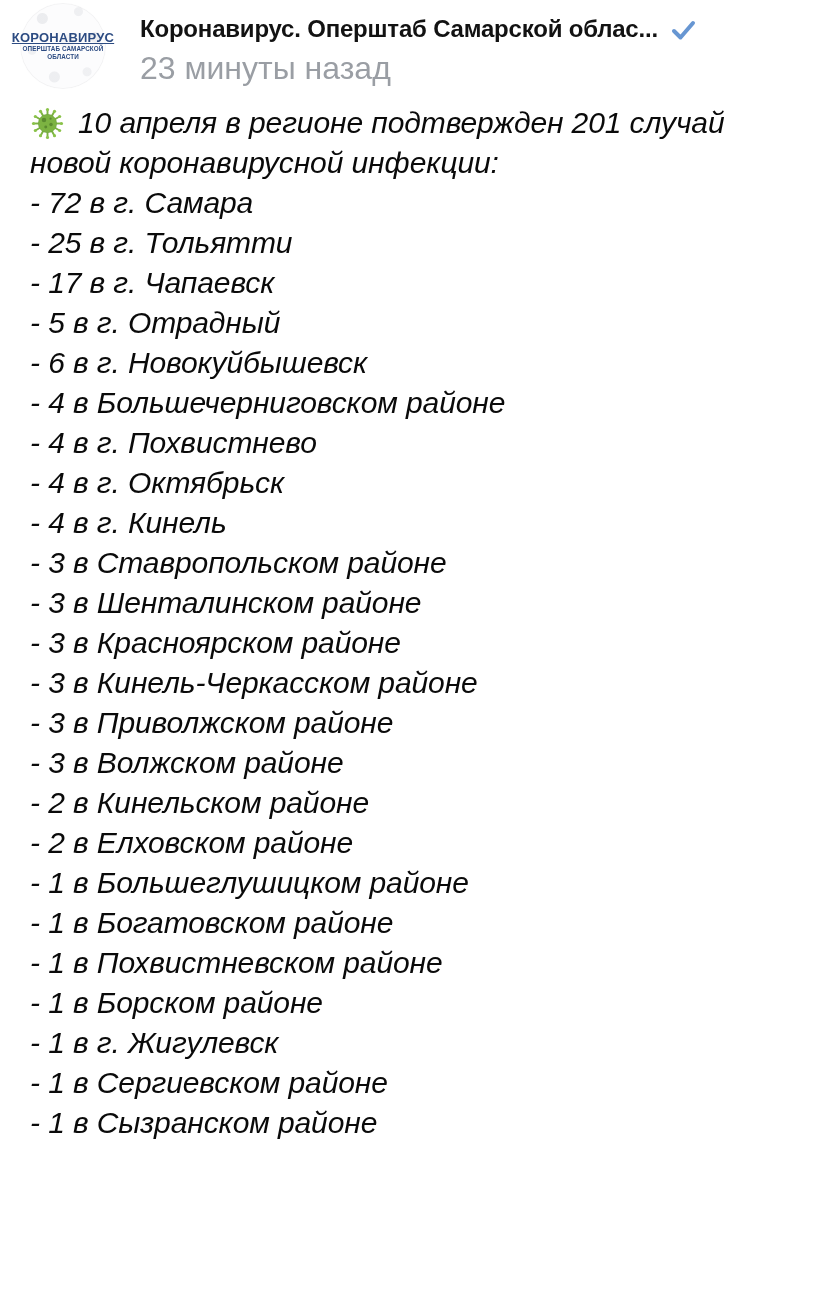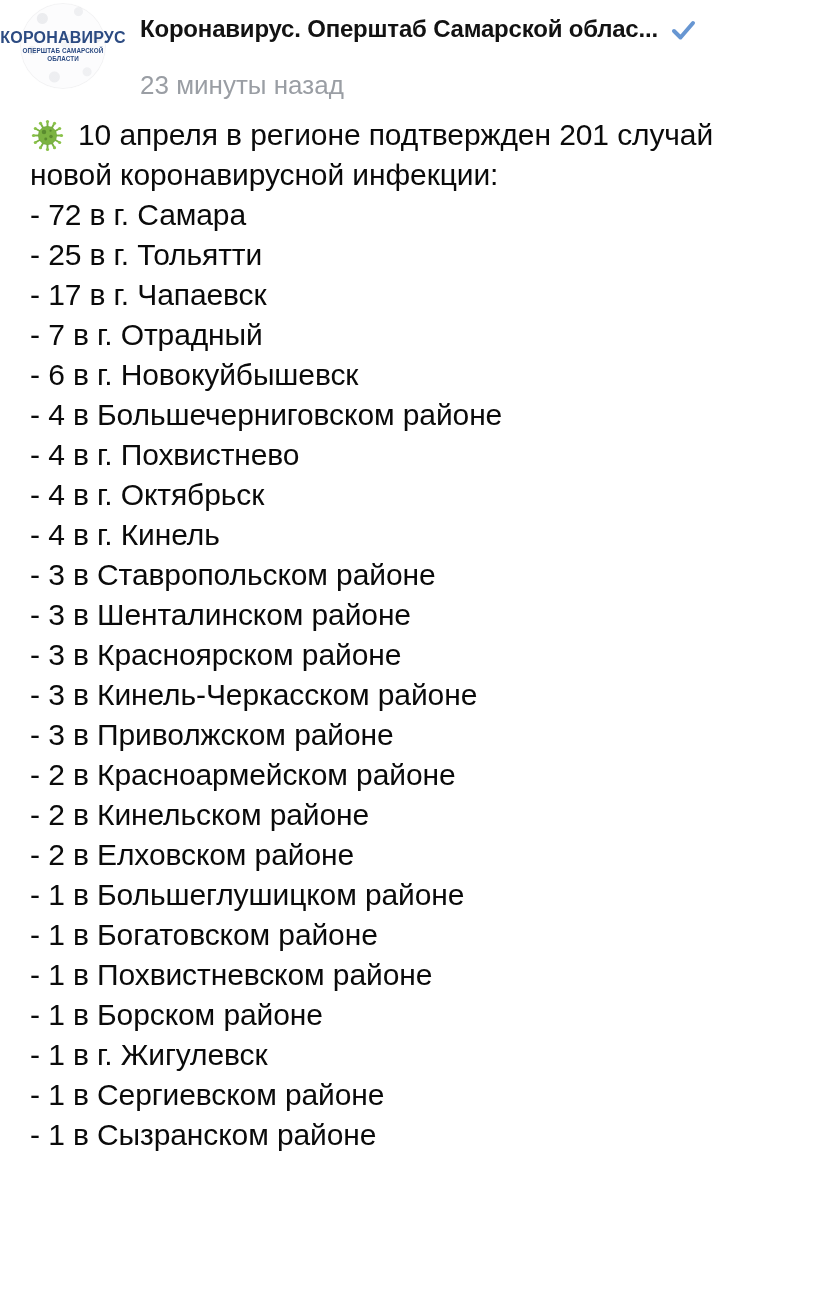--- a/index.html
+++ b/index.html
@@ -38,25 +38,26 @@
       #fcfcfd;
     box-shadow: 0 0 0 1px rgba(0,0,0,0.04) inset;
     display: flex;
     flex-direction: column;
     align-items: center;
     justify-content: center;
     text-align: center;
     cursor: pointer;
   }
   .avatar-line1 {
-    font-size: 16px;
+    font-size: 13px;
     font-weight: bold;
     color: #2c4b82;
     letter-spacing: 0.2px;
     line-height: 1.1;
+    text-decoration: underline;
   }
   .avatar-line2 {
     font-size: 6.3px;
     font-weight: bold;
     color: #2c4b82;
     letter-spacing: 0.1px;
     line-height: 1.3;
   }
   .header-info { padding-top: 11px; min-width: 0; }
   .community-row {
@@ -67,28 +68,28 @@
   }
   .community-name {
     font-size: 24px;
     font-weight: 600;
     color: #121212;
     letter-spacing: -0.2px;
     cursor: pointer;
   }
   .verified { flex: 0 0 auto; width: 27px; height: 27px; margin-top: 3px; }
   .timestamp {
-    margin-top: 26px;
-    font-size: 26px;
+    margin-top: 6px;
+    font-size: 32px;
     color: #9a9ea4;
     cursor: pointer;
   }
 
   
-  .post { margin-top: 14px; padding: 0 28px 0 30px; }
+  .post { margin-top: 14px; padding: 0 28px 0 30px; font-style: italic; }
   .line {
     font-size: 30px;
     line-height: 40px;
     color: #0a0a0a;
     letter-spacing: -0.1px;
     white-space: nowrap;
   }
   .intro { display: flex; align-items: center; gap: 13px; }
   .microbe { flex: 0 0 auto; width: 35px; height: 35px; display: inline-flex; }
 </style>
@@ -156,32 +157,32 @@
           </g>
         </svg>
       </span>
       <span>10 апреля в регионе подтвержден 201 случай</span>
     </div>
     <div class="line">новой коронавирусной инфекции:</div>
 
     <div class="line">- 72 в г. Самара</div>
     <div class="line">- 25 в г. Тольятти</div>
     <div class="line">- 17 в г. Чапаевск</div>
-    <div class="line">- 7 в г. Отрадный</div>
+    <div class="line">- 5 в г. Отрадный</div>
     <div class="line">- 6 в г. Новокуйбышевск</div>
     <div class="line">- 4 в Большечерниговском районе</div>
     <div class="line">- 4 в г. Похвистнево</div>
     <div class="line">- 4 в г. Октябрьск</div>
     <div class="line">- 4 в г. Кинель</div>
     <div class="line">- 3 в Ставропольском районе</div>
     <div class="line">- 3 в Шенталинском районе</div>
     <div class="line">- 3 в Красноярском районе</div>
     <div class="line">- 3 в Кинель-Черкасском районе</div>
     <div class="line">- 3 в Приволжском районе</div>
-    <div class="line">- 2 в Красноармейском районе</div>
+    <div class="line">- 3 в Волжском районе</div>
     <div class="line">- 2 в Кинельском районе</div>
     <div class="line">- 2 в Елховском районе</div>
     <div class="line">- 1 в Большеглушицком районе</div>
     <div class="line">- 1 в Богатовском районе</div>
     <div class="line">- 1 в Похвистневском районе</div>
     <div class="line">- 1 в Борском районе</div>
     <div class="line">- 1 в г. Жигулевск</div>
     <div class="line">- 1 в Сергиевском районе</div>
     <div class="line">- 1 в Сызранском районе</div>
   </div>

